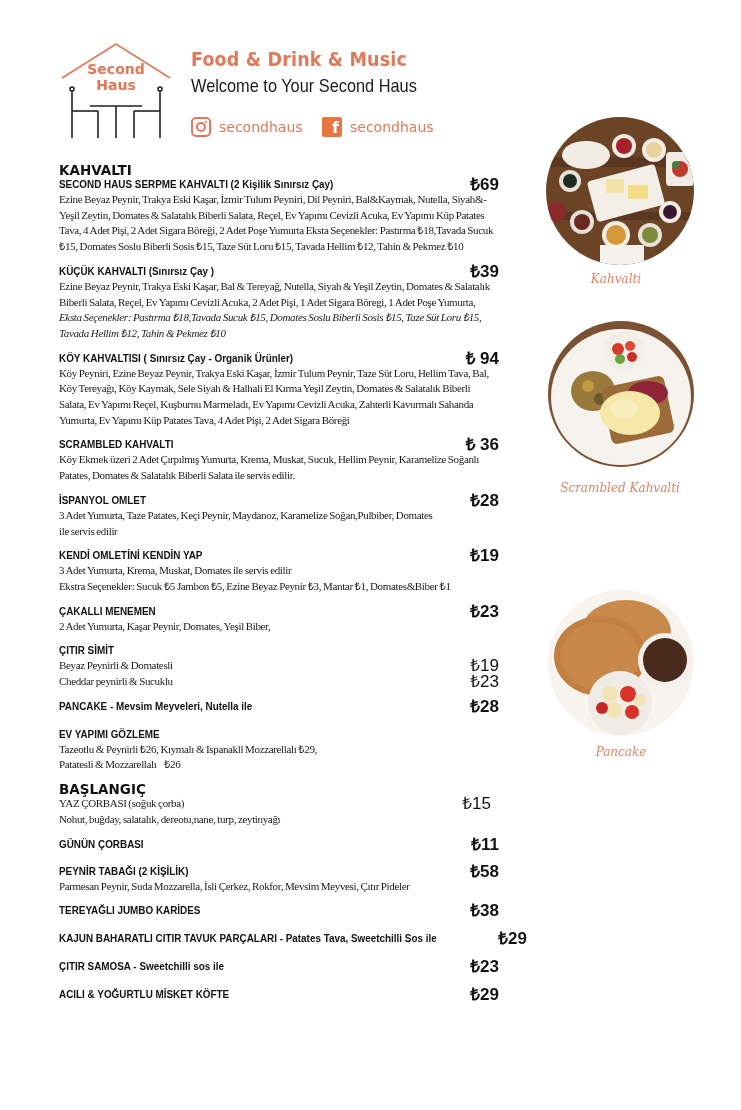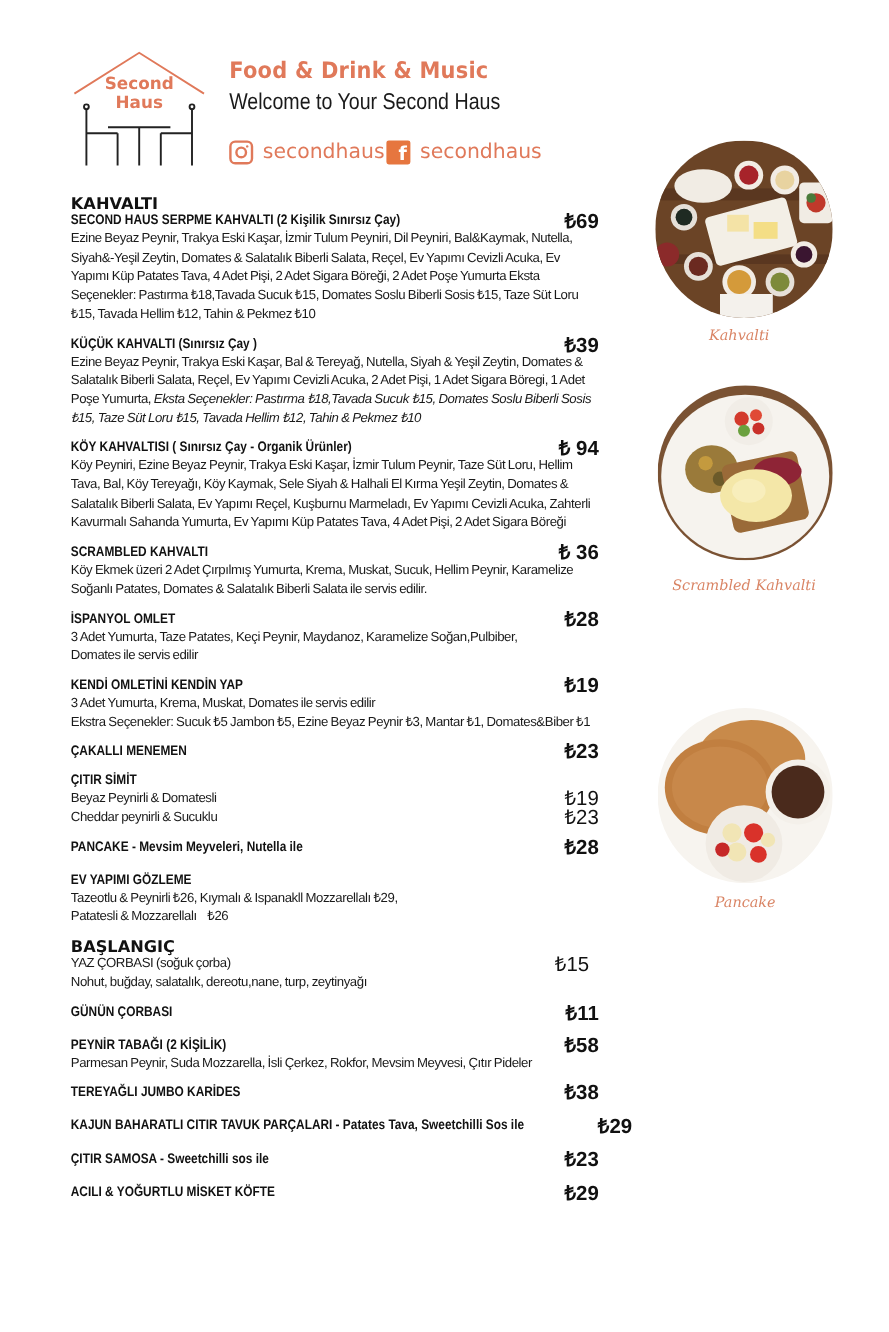--- a/index.html
+++ b/index.html
@@ -6,35 +6,35 @@
   html, body { width: 741px; height: 1110px; background: #ffffff; overflow: hidden; }
   body { position: relative; font-family: "Liberation Sans", sans-serif; color: #1d1d1d; }
 
   
   .logo { position: absolute; left: 60px; top: 40px; width: 112px; height: 102px; }
   .brand-title { position: absolute; left: 191px; top: 48px; font-family: "DejaVu Sans", sans-serif; font-weight: bold; font-size: 19px; color: #e0795a; letter-spacing: 0.2px; transform: scaleX(0.92); transform-origin: left; white-space: nowrap; }
   .brand-sub { position: absolute; left: 191px; top: 75px; font-family: "Liberation Sans", sans-serif; font-size: 19px; color: #1a1a1a; transform: scaleX(0.86); transform-origin: left; white-space: nowrap; }
   .social { position: absolute; top: 117px; display: flex; align-items: center; gap: 8px; }
   .social.ig { left: 191px; }
   .social.fb { left: 322px; }
-  .social .handle { font-family: "DejaVu Sans", sans-serif; font-size: 17px; color: #e0795a; }
+  .social .handle { font-family: "DejaVu Sans", sans-serif; font-size: 14px; color: #e0795a; }
   .ig-icon { width: 20px; height: 20px; border: 2px solid #e0795a; border-radius: 5px; position: relative; }
   .ig-icon::before { content: ""; position: absolute; left: 3px; top: 3px; width: 10px; height: 10px; border: 2px solid #e0795a; border-radius: 50%; box-sizing: border-box; }
   .ig-icon::after { content: ""; position: absolute; right: 2px; top: 2px; width: 2px; height: 2px; background: #e0795a; border-radius: 50%; }
   .fb-icon { width: 20px; height: 20px; background: #e6763f; border-radius: 2px; color: #fff; font-family: "DejaVu Sans", sans-serif; font-weight: bold; font-size: 16px; line-height: 22px; text-align: right; padding-right: 3px; overflow: hidden; }
 
   
   .menu { position: absolute; left: 59px; top: 163px; width: 440px; font-family: "Liberation Sans", sans-serif; }
   .section-title { font-family: "DejaVu Sans", sans-serif; font-weight: bold; font-size: 13.5px; line-height: 14px; color: #111; }
   .item { margin-bottom: 9px; }
   .row { display: flex; justify-content: space-between; align-items: flex-start; }
   .name { font-weight: bold; font-size: 11.5px; line-height: 15px; transform: scaleX(0.86); transform-origin: left; white-space: nowrap; color: #111; }
   .price { font-weight: bold; font-size: 17px; line-height: 15px; color: #111; white-space: nowrap; }
   .price.light { font-weight: normal; }
-  .desc { font-size: 11px; line-height: 15.7px; color: #1a1a1a; letter-spacing: -0.35px; word-spacing: -0.5px; }
+  .desc { font-size: 11px; line-height: 15.7px; color: #1a1a1a; letter-spacing: -0.35px; word-spacing: -0.5px; font-family: Liberation Serif, serif; }
   .desc i { font-style: italic; }
   .gap-lg { margin-bottom: 13px; }
 
   
   .photo { position: absolute; border-radius: 50%; overflow: hidden; }
   .caption { position: absolute; font-family: "DejaVu Serif", serif; font-style: italic; font-size: 12px; color: #d98464; white-space: nowrap; text-align: center; }
 </style>
 </head>
 <body>
 
@@ -121,20 +121,21 @@
       </div>
     <div class="desc">3 Adet Yumurta, Krema, Muskat, Domates ile servis edilir</div>
     <div class="desc" style="white-space:nowrap">Ekstra Seçenekler: Sucuk ₺5 Jambon ₺5, Ezine Beyaz Peynir ₺3, Mantar ₺1, Domates&amp;Biber ₺1</div>
   </div>
 
   <div class="item">
     <div class="row">
         <span class="name">ÇAKALLI MENEMEN</span>
         <span class="price">₺23</span>
       </div>
+    <div class="desc">2 Adet Yumurta, Kaşar Peynir, Domates, Yeşil Biber,</div>
   </div>
 
   <div class="item">
     <div class="row">
         <span class="name">ÇITIR SİMİT</span>
       </div>
     <div class="row">
         <span class="desc">Beyaz Peynirli &amp; Domatesli</span>
         <span class="price light">₺19</span>
       </div>

